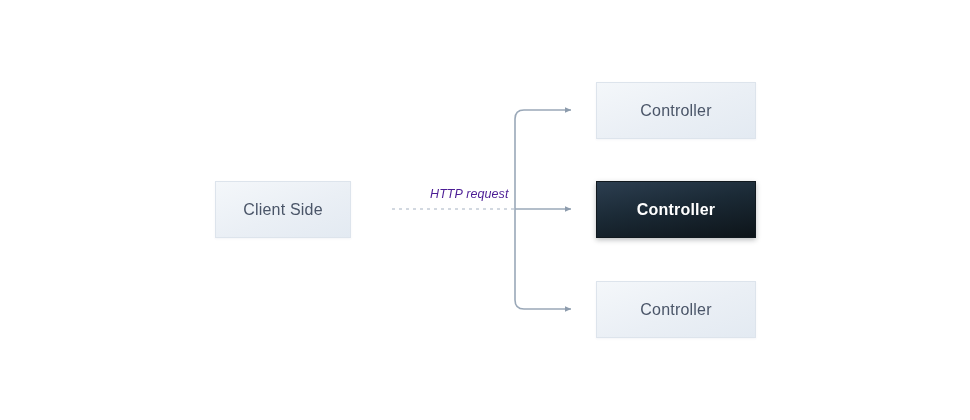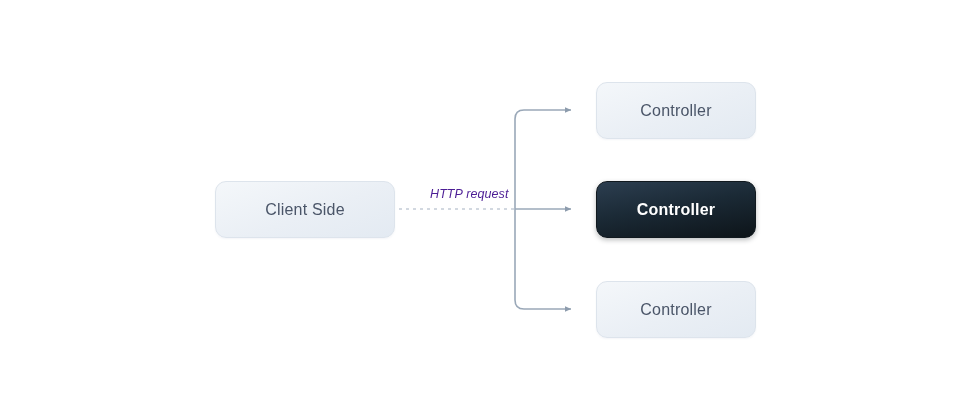--- a/index.html
+++ b/index.html
@@ -17,21 +17,21 @@
     position: relative;
     width: 970px;
     height: 420px;
   }
   .node {
     position: absolute;
     box-sizing: border-box;
     display: flex;
     align-items: center;
     justify-content: center;
-    border-radius: 11px;
+    border-radius: 0;
     font-size: 16px;
     letter-spacing: 0.2px;
   }
   .node-light {
     background: linear-gradient(160deg, #f4f7fa 0%, #eaeff5 55%, #e3eaf2 100%);
     border: 1px solid #dde4ec;
     color: #4a5568;
     font-weight: 500;
     box-shadow: 0 1px 2px rgba(100, 120, 150, 0.07);
   }
@@ -73,21 +73,21 @@
 
     <line x1="392" y1="209" x2="515" y2="209" stroke="#c3cbd6" stroke-width="1.6" stroke-dasharray="3 4" stroke-linecap="butt"></line>
 
     <path d="M 515 209 L 515 119 Q 515 110 524 110 L 571 110" fill="none" stroke="#9aa8b8" stroke-width="1.6" marker-end="url(#arrowhead)"></path>
 
     <path d="M 515 209 L 571 209" fill="none" stroke="#9aa8b8" stroke-width="1.6" marker-end="url(#arrowhead)"></path>
 
     <path d="M 515 209 L 515 300 Q 515 309 524 309 L 571 309" fill="none" stroke="#9aa8b8" stroke-width="1.6" marker-end="url(#arrowhead)"></path>
   </svg>
 
-  <div class="node node-light" style="left:215px; top:181px; width:180px; height:57px;">
+  <div class="node node-light" style="left:215px; top:181px; width:136px; height:57px;">
     <span>Client Side</span>
   </div>
 
   <div class="edge-label" style="left:430px; top:187px;">HTTP request</div>
 
   <div class="node node-light" style="left:596px; top:82px; width:160px; height:57px;">
     <span>Controller</span>
   </div>
 
   <div class="node node-dark" style="left:596px; top:181px; width:160px; height:57px;">

